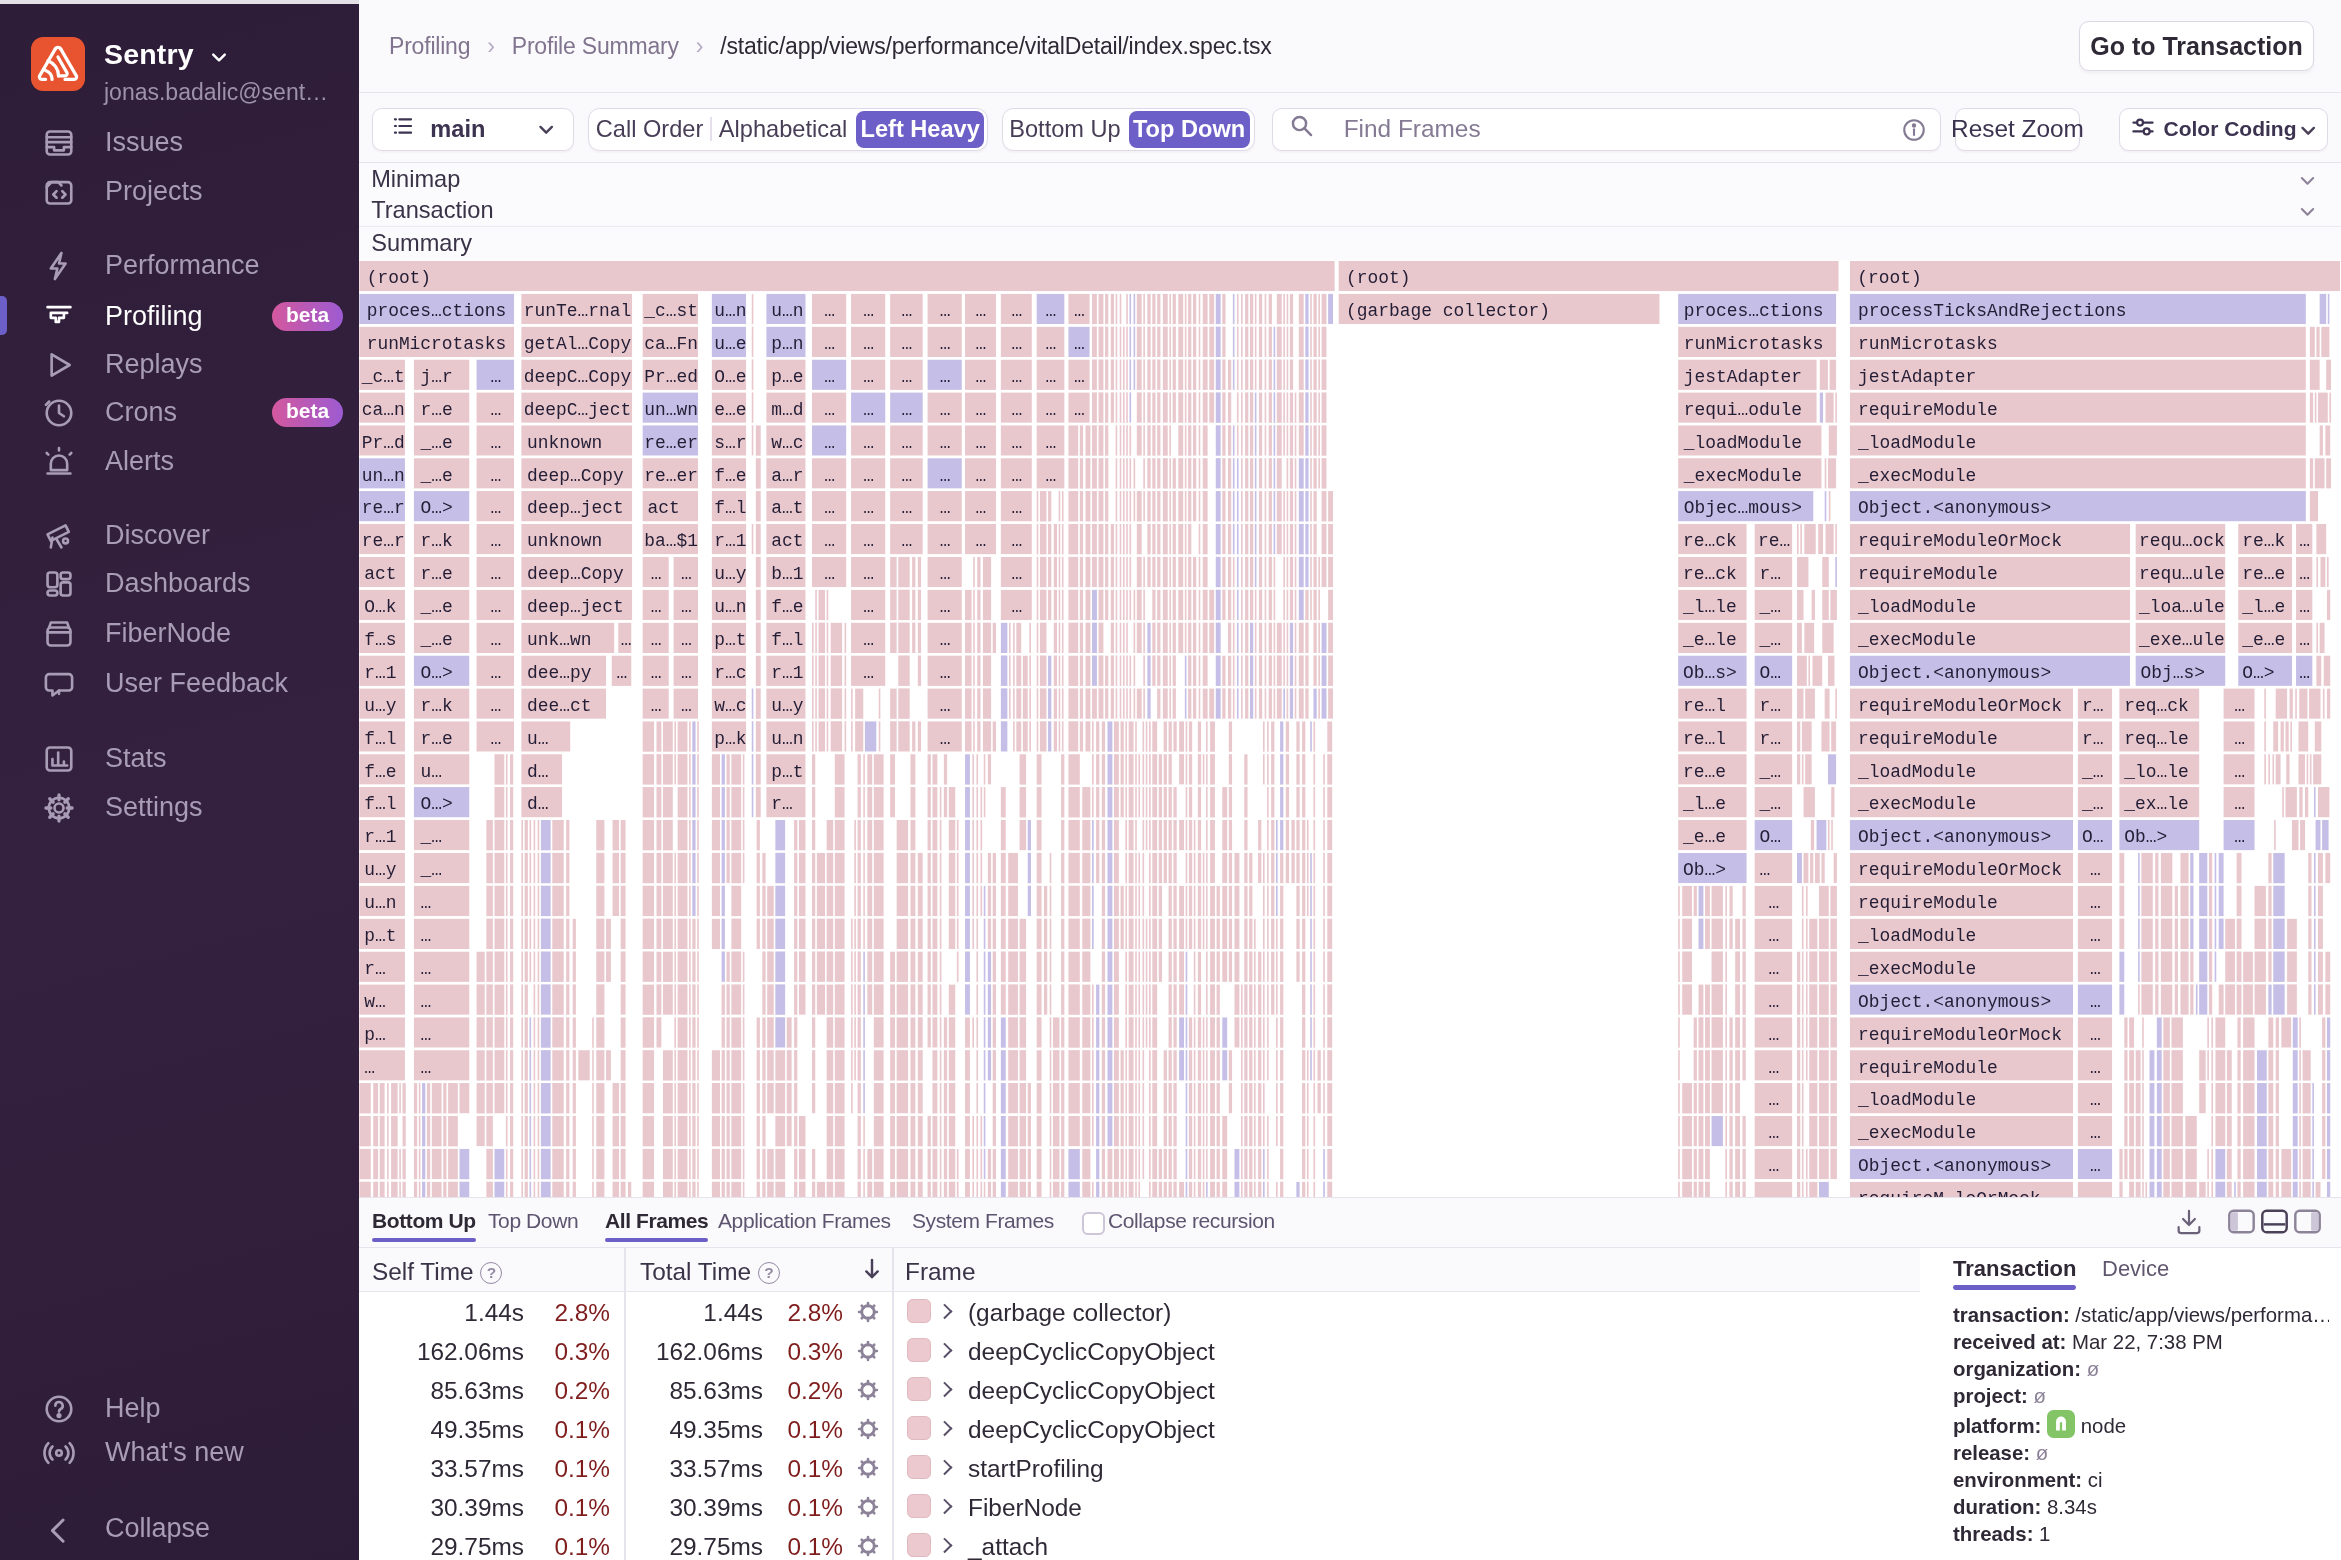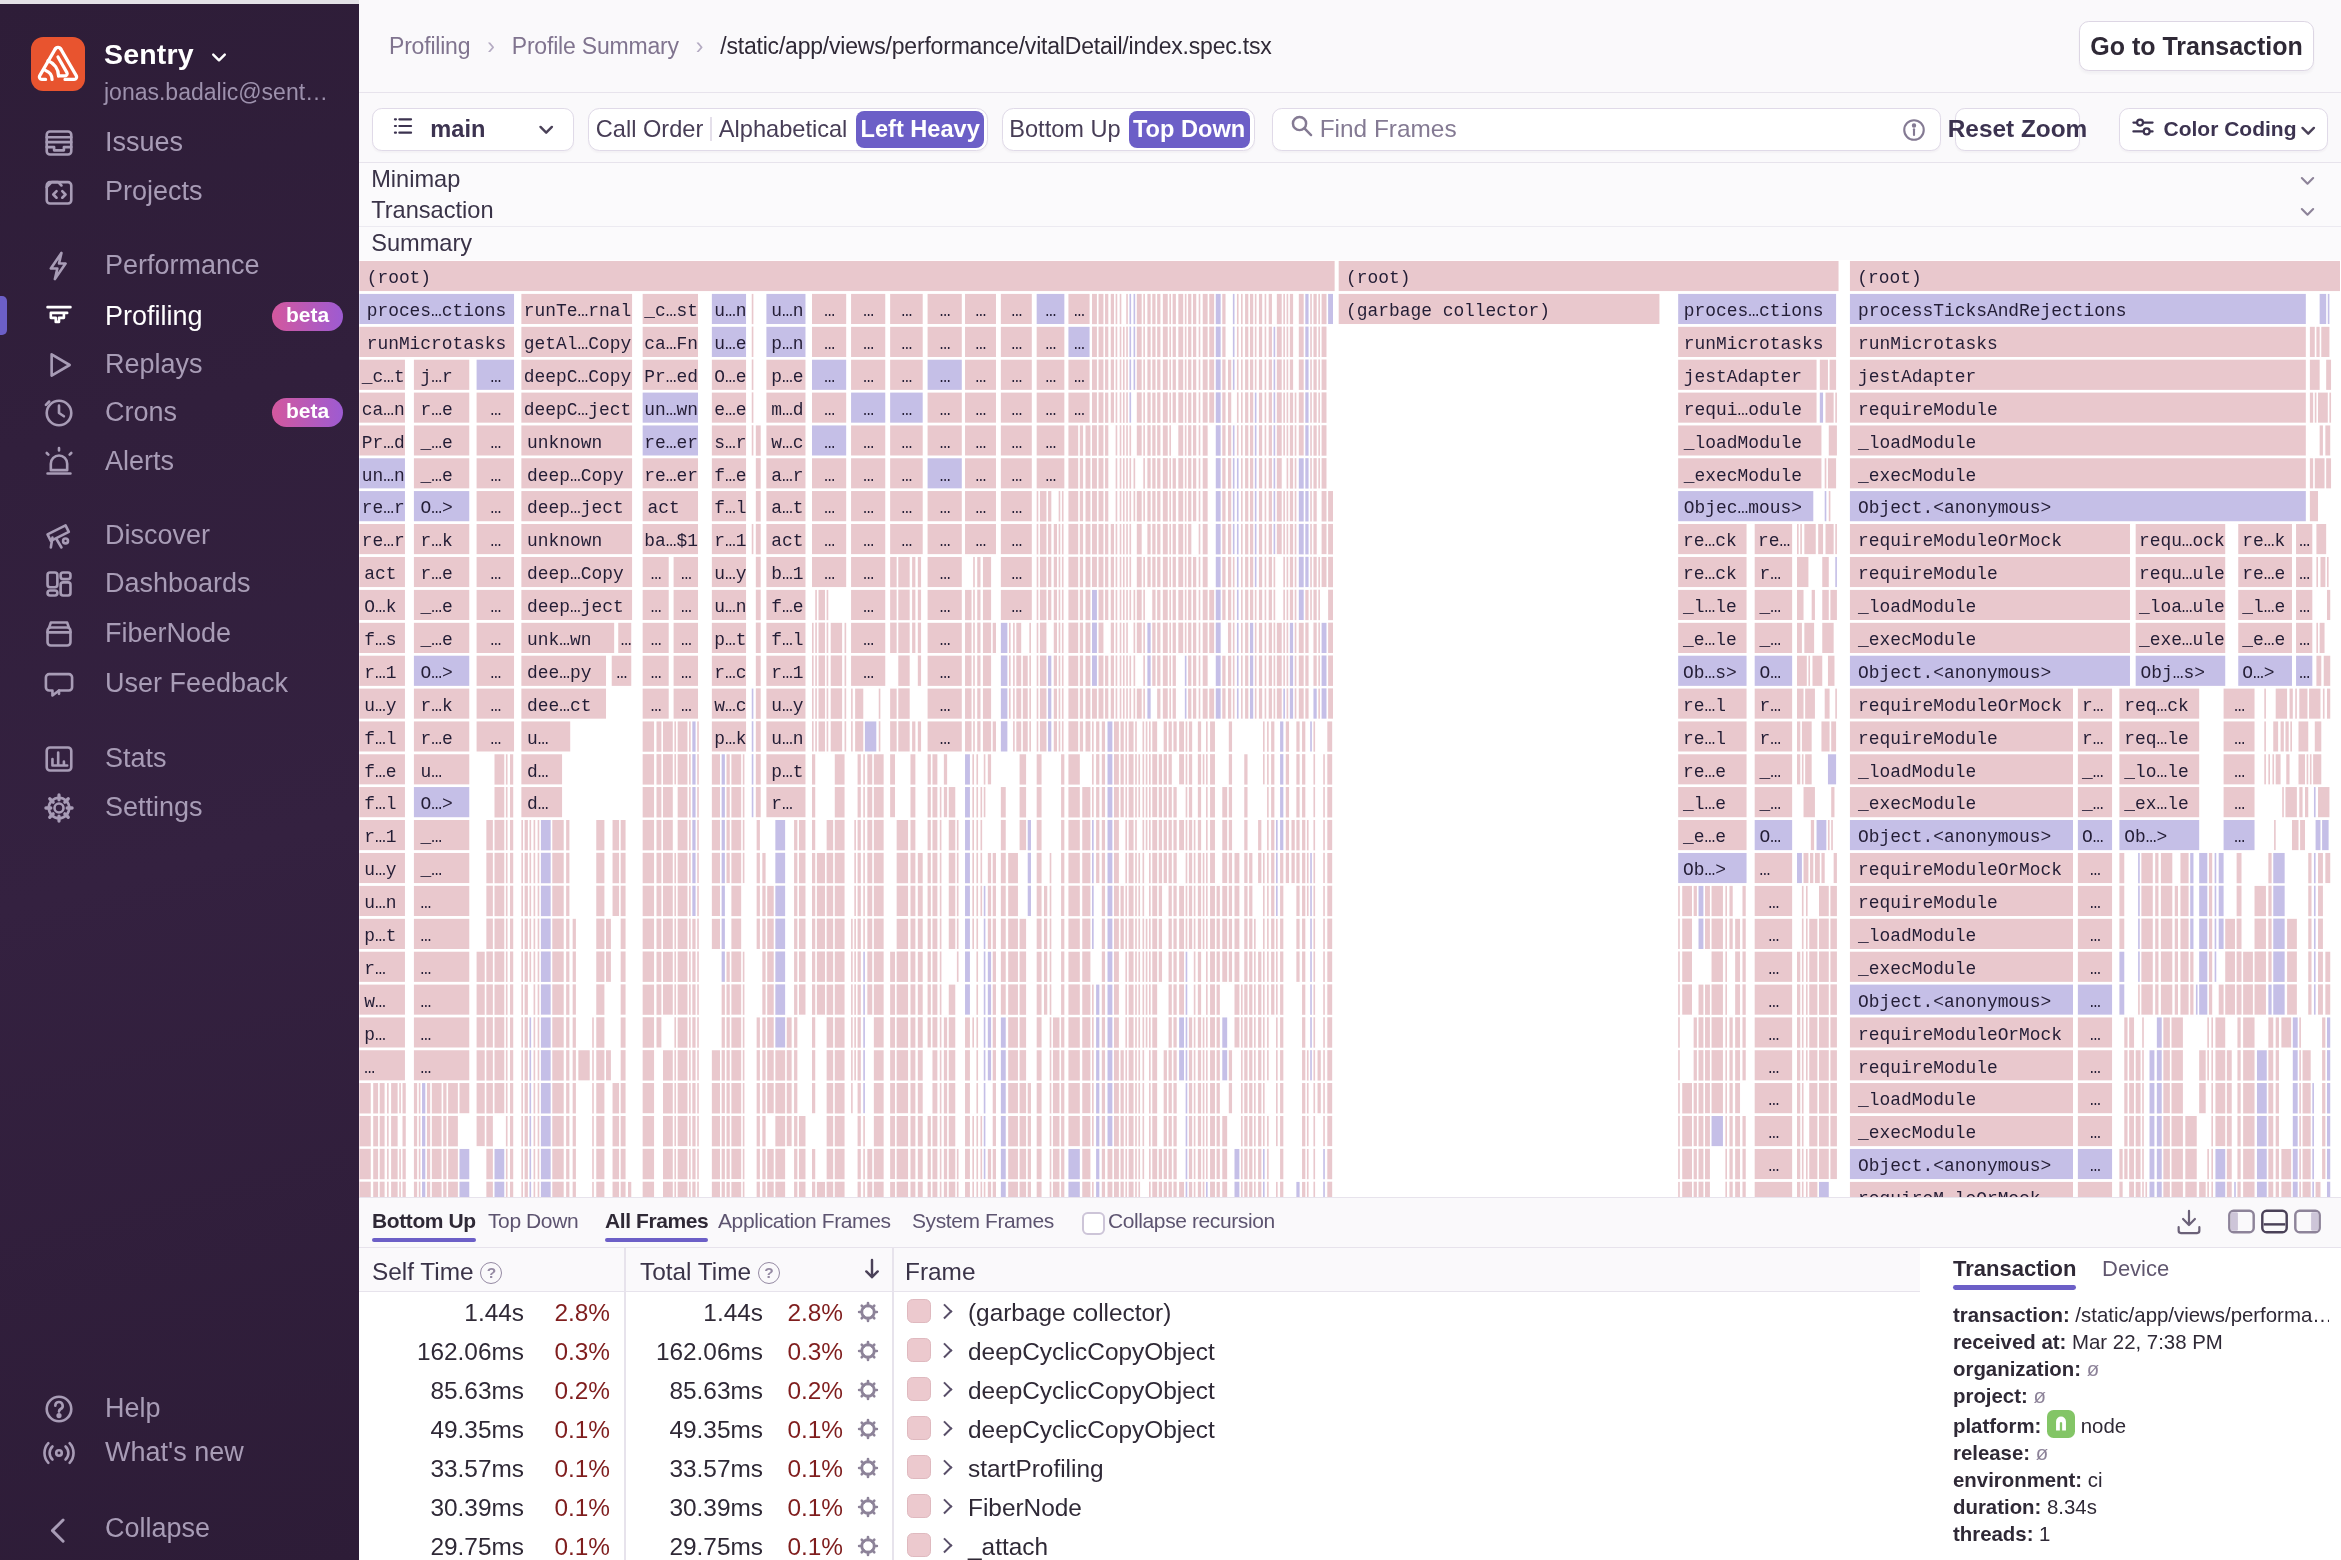--- a/index.html
+++ b/index.html
@@ -260,28 +260,28 @@
 </div>
 <div class="seg" style="left:643px;width:253px">
   <span class="opt" style="width:124px">Bottom Up</span>
   <span class="on" style="width:121px">Top Down</span>
 </div>
 <div class="btn" style="left:913px;width:669px;color:#847a93">
   <span style="margin-left:14.7px"><svg width="28" height="28" viewBox="0 0 34 34" fill="none" stroke="#847a93" stroke-width="3" stroke-linecap="round">
             <circle cx="14" cy="14" r="8"></circle>
             <path d="M20 20l8 8"></path>
           </svg></span>
-  <span style="margin-left:4px">Find Frames</span>
+  <span style="margin-left:28px">Find Frames</span>
   <span style="position:absolute;right:13px;top:8.1px"><svg width="26" height="26" viewBox="0 0 32 32" fill="none" stroke="#847a93" stroke-width="2.6" stroke-linecap="round">
             <circle cx="16" cy="16" r="12"></circle>
             <path d="M16 15v7"></path>
             <circle cx="16" cy="10.5" r="1.4" fill="#847a93"></circle>
           </svg></span>
 </div>
-<div class="btn" style="left:1596px;width:125px;font-weight:bold;justify-content:center">Reset Zoom</div>
+<div class="btn" style="left:1596px;width:125px;font-weight:normal;justify-content:center">Reset Zoom</div>
 <div class="btn" style="left:1760px;width:209px;font-weight:bold;font-size:21px">
   <span style="margin-left:9px;margin-top:1.6px"><svg width="28" height="28" viewBox="0 0 38 38" fill="none" stroke="#3c3350" stroke-width="3" stroke-linecap="round">
             <path d="M6 13h26M6 25h26"></path>
             <circle cx="15" cy="13" r="4" fill="#fff"></circle>
             <circle cx="24" cy="25" r="4" fill="#fff"></circle>
           </svg></span>
   <span style="margin-left:6.5px">Color Coding</span>
   <span style="position:absolute;right:6.5px;top:10.6px"><svg width="24.4" height="24.4" viewBox="0 0 30 30" fill="none" stroke="#4a4158" stroke-width="3" stroke-linecap="round" stroke-linejoin="round">
             <path d="M8 11l7 7 7-7"></path>
           </svg></span>

